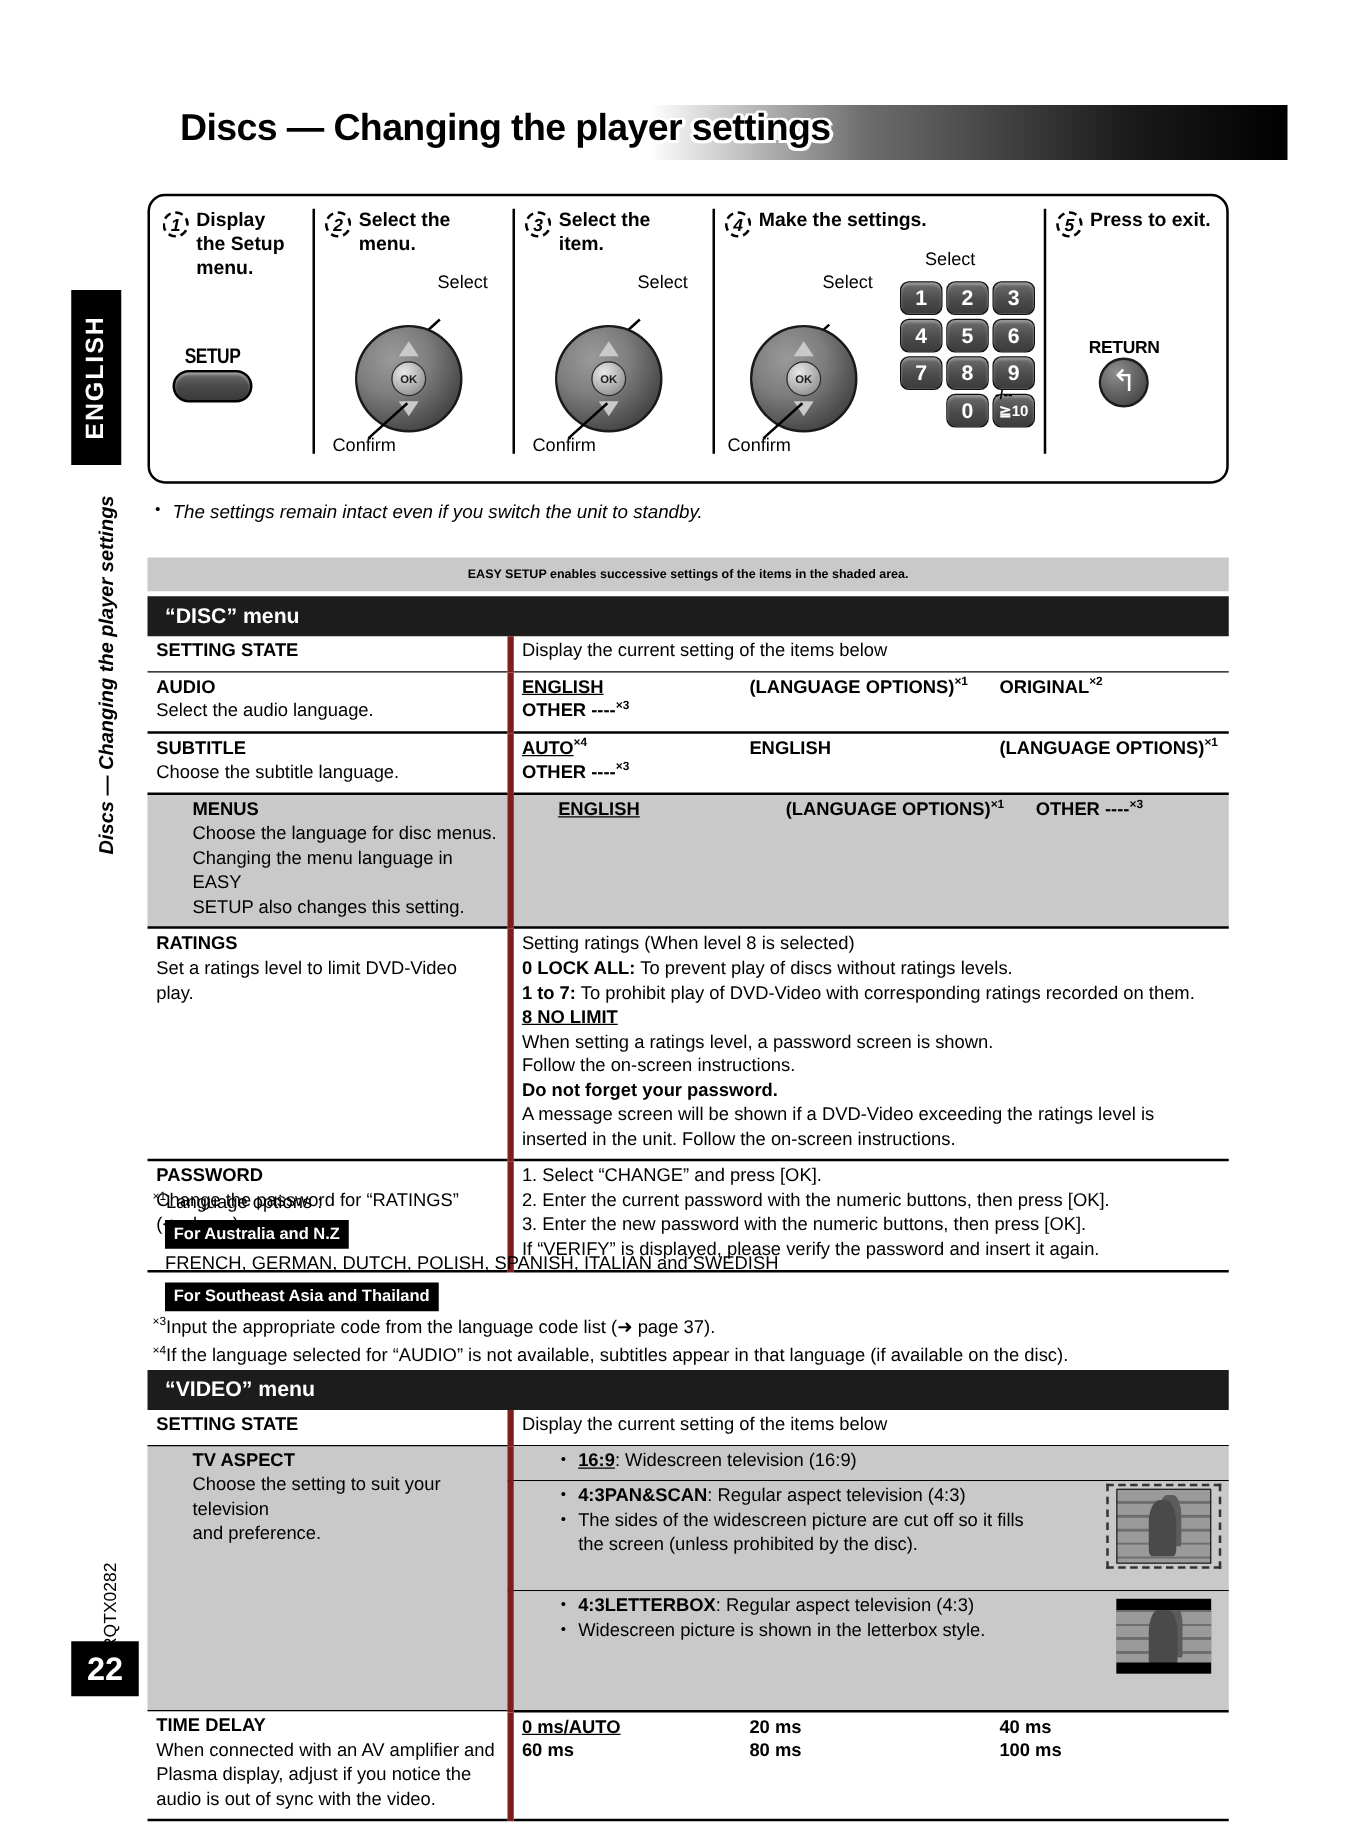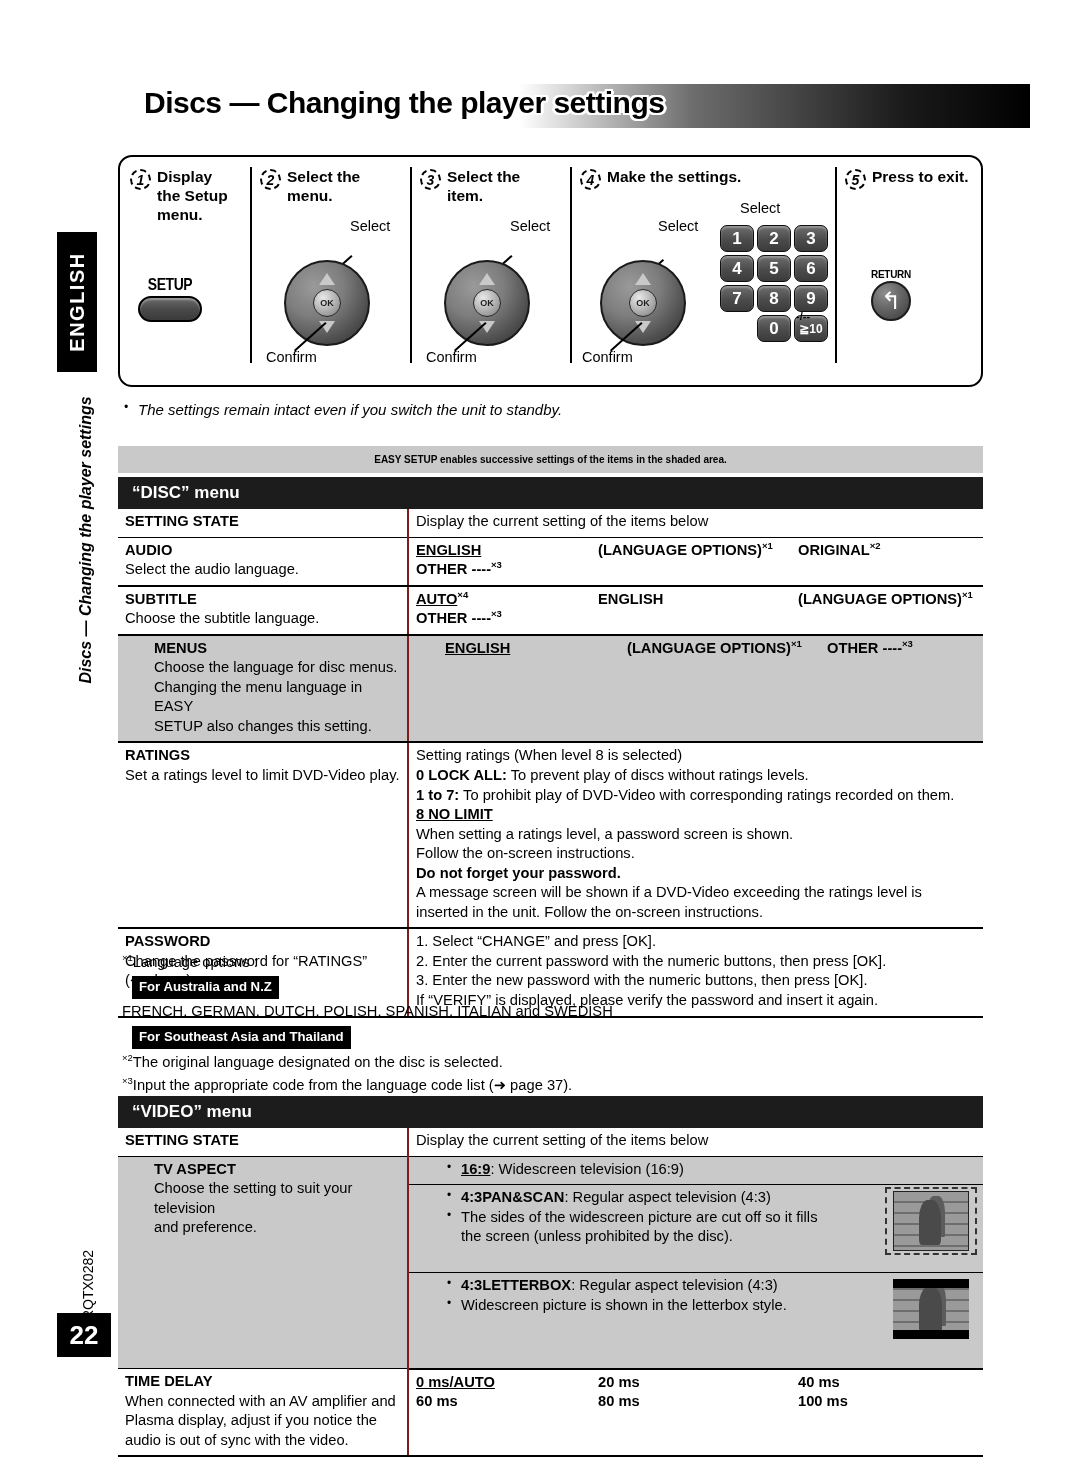--- a/index.html
+++ b/index.html
@@ -220,21 +220,21 @@
     color: #fff;
     font-size: 17px; font-weight: bold;
     display: flex; align-items: center; justify-content: center;
   }
   .kp-key.small { font-size: 12px; }
   .kp-key.blank { background: none; border: none; box-shadow: none; }
   .kp-dash { position: absolute; font-size: 11px; font-weight: bold; }
 
   
   .return-art { position: absolute; text-align: center; }
-  .return-art .rlabel { font-size: 10px; font-weight: bold; letter-spacing: -0.3px; }
+  .return-art .rlabel { font-size: 14px; font-weight: bold; letter-spacing: -0.3px; }
   .return-art .rbtn {
     width: 40px; height: 40px; margin: 1px auto 0;
     border-radius: 50%;
     background: radial-gradient(circle at 34% 28%, #8f8f8f 0%, #6a6a6a 40%, #3a3a3a 100%);
     border: 2px solid #1c1c1c;
     color: #fff;
     font-size: 24px;
     display: flex; align-items: center; justify-content: center;
     line-height: 1;
   }
@@ -291,21 +291,21 @@
   #disc-table { top: 509px; }
   #video-table { top: 1128px; }
   .tbl td {
     vertical-align: top;
     padding: 3px 7px 5px 7px;
     border-bottom: 2px solid #000;
     line-height: 1.33;
   }
   .tbl td.lcol {
     width: 290px;
-    border-right: 2px solid #7f1d1d;
+    border-right: 5px solid #7f1d1d;
     margin-left: 31px;
   }
   .tbl tr.shaded td { background: #c9c9c9; padding-left: 36px; }
   .tbl tr.thin td { border-bottom: 1.5px solid #000; }
   .tbl .hdr { font-weight: bold; }
   .tbl .desc { font-weight: normal; }
   .tbl .strong { font-weight: bold; }
   .u { text-decoration: underline; }
   sup { font-size: 9.5px; vertical-align: super; line-height: 0; }
 
@@ -365,21 +365,21 @@
   }
   #footnotes .fn { margin-top: 1px; }
   #footnotes .region-tag {
     display: inline-block;
     background: #000; color: #fff;
     font-weight: bold;
     font-size: 13.2px;
     padding: 1px 7px 2px 7px;
     margin: 3px 0 1px 10px;
   }
-  #footnotes .fn-indent { }
+  #footnotes .fn-indent { margin-left: 10px; }
 </style>
 </head>
 <body>
 
 <div id="title-banner">
   <div class="bar-shadow"></div>
   <div class="bar"></div>
   <div class="title-text">Discs — Changing the player settings</div>
 </div>
 
@@ -610,23 +610,20 @@
     <sup>×1</sup><span>Language options :</span>
   </div>
   <div>
     <span class="region-tag">For Australia and N.Z</span>
   </div>
   <div class="fn-indent">FRENCH, GERMAN, DUTCH, POLISH, SPANISH, ITALIAN and SWEDISH</div>
   <div>
     <span class="region-tag">For Southeast Asia and Thailand</span>
   </div>
   <div class="fn">
-    <sup>×2</sup><span>The original language designated on the disc is selected.</span>
-  </div>
-  <div class="fn">
     <sup>×3</sup><span>Input the appropriate code from the language code list (➜ page 37).</span>
   </div>
   <div class="fn">
     <sup>×4</sup><span>If the language selected for “AUDIO” is not available, subtitles appear in that language (if available on the disc).</span>
   </div>
 </div>
 
 <div class="menu-header" id="video-menu-header">“VIDEO” menu</div>
 
 <table class="tbl" id="video-table">

